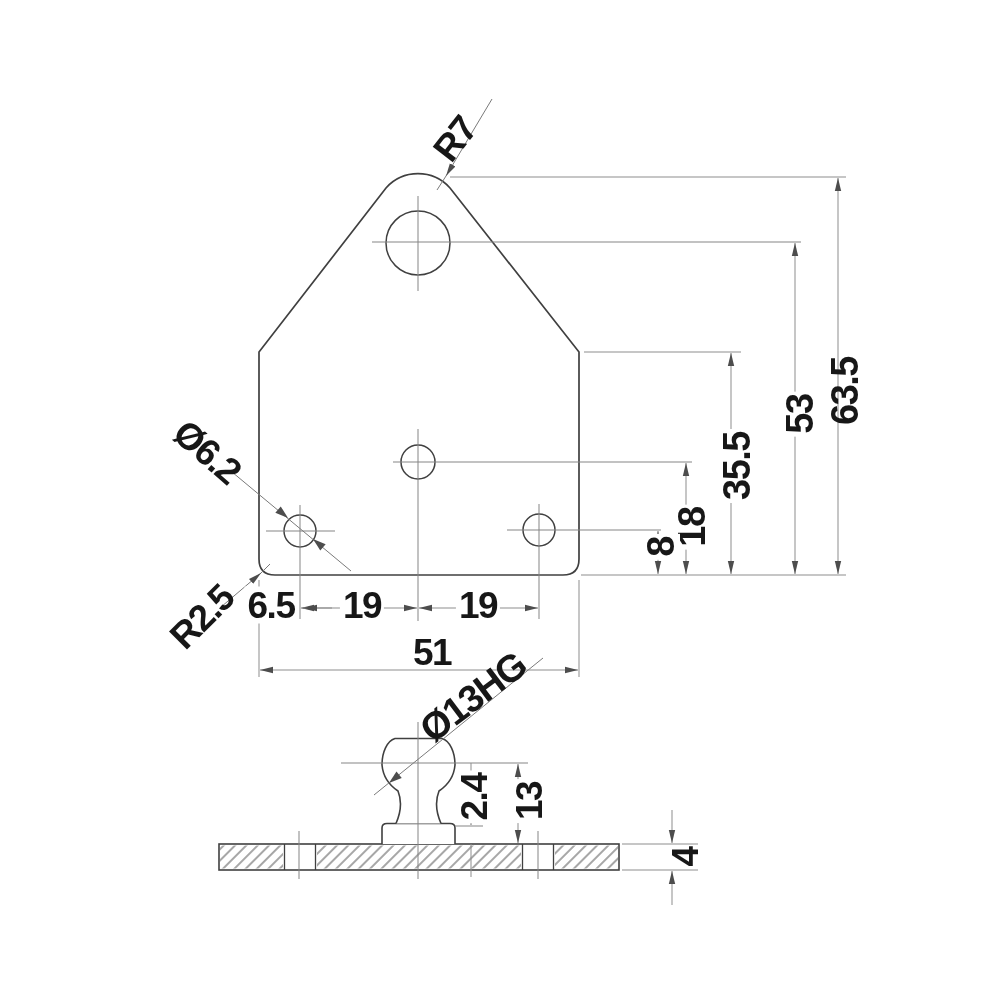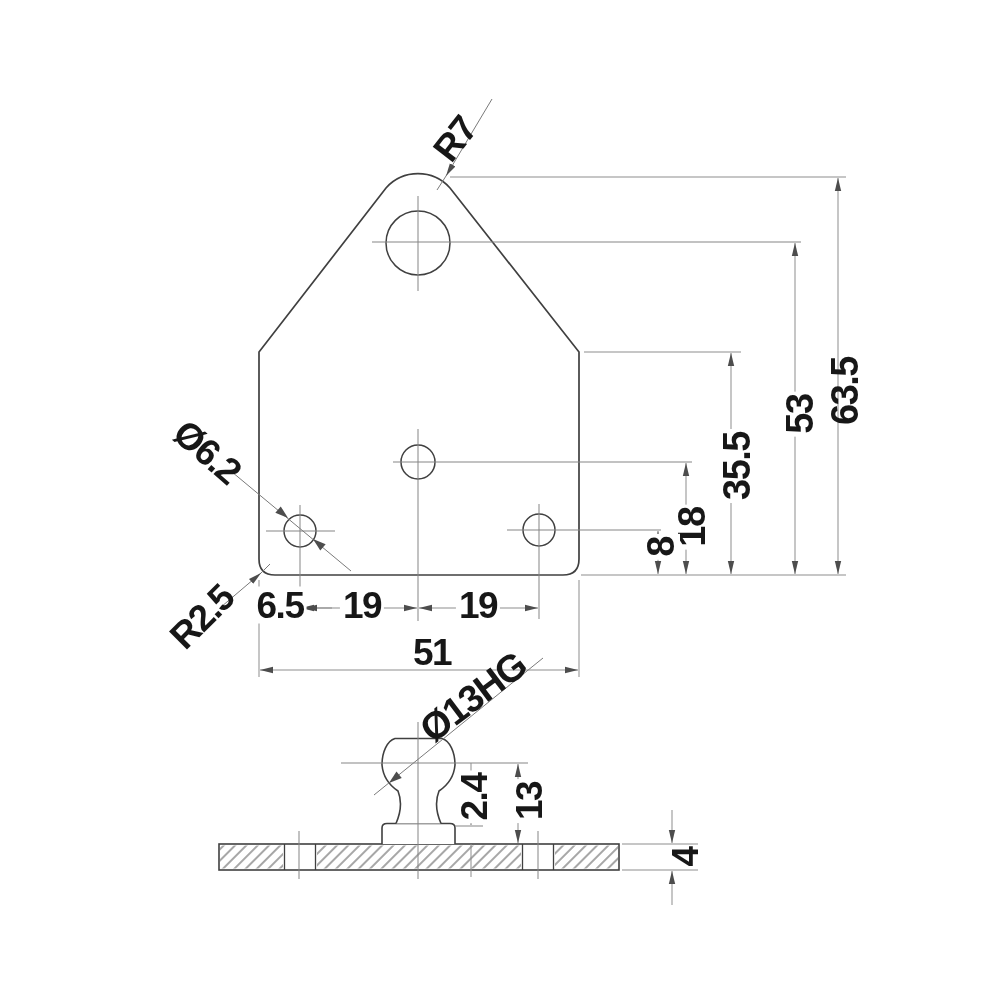--- a/index.html
+++ b/index.html
@@ -125,21 +125,21 @@
 </svg>
 
 <div class="lbl" style="left:455px;top:139px;--r:-52deg;">R7</div>
 <div class="lbl big" style="left:845px;top:391px;--r:-90deg;">63.5</div>
 <div class="lbl big bg" style="left:800px;top:414px;--r:-90deg;">53</div>
 <div class="lbl big bg" style="left:737px;top:466px;--r:-90deg;">35.5</div>
 <div class="lbl big bg" style="left:692px;top:527px;--r:-90deg;">18</div>
 <div class="lbl big bg" style="left:661px;top:547px;--r:-90deg;">8</div>
 <div class="lbl" style="left:207px;top:452px;--r:41deg;">Ø6.2</div>
 <div class="lbl" style="left:202px;top:617px;--r:-45deg;">R2.5</div>
-<div class="lbl bg" style="left:280px;top:605px;">6.5</div>
+<div class="lbl bg" style="left:271px;top:605px;">6.5</div>
 <div class="lbl bg" style="left:362px;top:605px;">19</div>
 <div class="lbl bg" style="left:478px;top:605px;">19</div>
 <div class="lbl" style="left:424px;top:652px;margin-left:8px;">51</div>
 <div class="lbl big" style="left:473px;top:697px;--r:-37deg;">Ø13HG</div>
 <div class="lbl bg" style="left:474px;top:797px;--r:-90deg;">2.4</div>
 <div class="lbl bg" style="left:529px;top:801px;--r:-90deg;">13</div>
 <div class="lbl" style="left:685px;top:857px;--r:-90deg;">4</div>
 
 </div>
 

